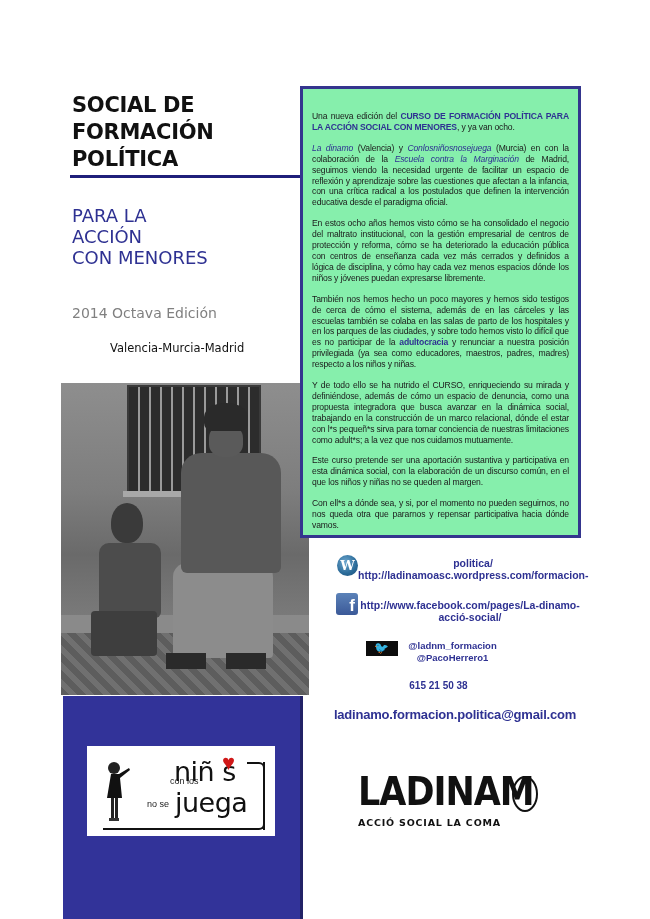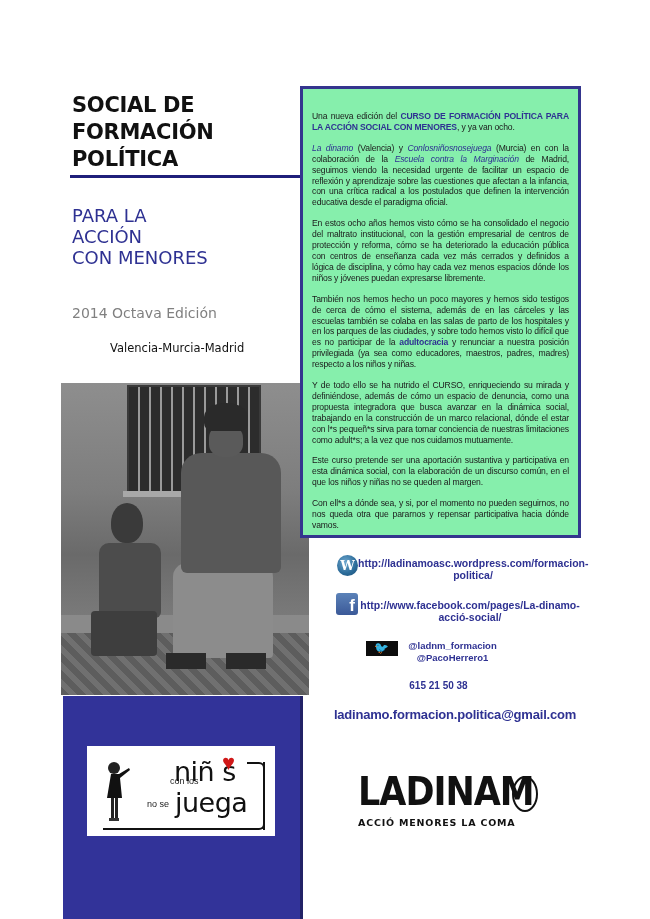--- a/index.html
+++ b/index.html
@@ -147,22 +147,22 @@
   <p>
     <span>También nos hemos hecho un poco mayores y hemos sido testigos de cerca de cómo el sistema, además de en las cárceles y las escuelas también se colaba en las salas de parto de los hospitales y en los parques de las ciudades, y sobre todo hemos visto lo difícil que es no participar de la </span><span class="hl">adultocracia</span><span> y renunciar a nuestra posición privilegiada (ya sea como educadores, maestros, padres, madres) respecto a los niños y niñas.</span>
   </p>
   <p>Y de todo ello se ha nutrido el CURSO, enriqueciendo su mirada y definiéndose, además de cómo un espacio de denuncia, como una propuesta integradora que busca avanzar en la dinámica social, trabajando en la construcción de un marco relacional, dónde el estar con l*s pequeñ*s sirva para tomar conciencia de nuestras limitaciones como adult*s; a la vez que nos cuidamos mutuamente.</p>
   <p>Este curso pretende ser una aportación sustantiva y participativa en esta dinámica social, con la elaboración de un discurso común, en el que los niños y niñas no se queden al margen.</p>
   <p style="margin-bottom:0">Con ell*s a dónde sea, y si, por el momento no pueden seguirnos, no nos queda otra que pararnos y repensar participativa hacia dónde vamos.</p>
 </div>
 
 <div class="wp-icon">W</div>
 <div class="contact-row" style="left:358px; top:557px; width:230px;">
+  <div>politica/</div>
   <div style="white-space:nowrap;">http://ladinamoasc.wordpress.com/formacion-</div>
-  <div>politica/</div>
 </div>
 
 <div class="fb-icon">f</div>
 <div class="contact-row" style="left:360px; top:599px; width:220px;">
   <div style="white-space:nowrap;">http://www.facebook.com/pages/La-dinamo-</div>
   <div>acció-social/</div>
 </div>
 
 <div class="tw-icon">🐦</div>
 <div class="contact-row" style="left:395px; top:640px; width:115px; font-size:9.5px;">
@@ -170,14 +170,14 @@
   <div>@PacoHerrero1</div>
 </div>
 
 <div class="contact-row" style="left:381px; top:680px; width:115px; font-size:10px;">615 21 50 38</div>
 
 <div class="email">ladinamo.formacion.politica@gmail.com</div>
 
 <div class="ladinamo-logo">
   <div class="word">LADINAM</div>
   <div class="o-circle"></div>
-  <div class="tagline">ACCIÓ MENORES LA COMA</div>
+  <div class="tagline">ACCIÓ SOCIAL LA COMA</div>
 </div>
 
 </body></html>

